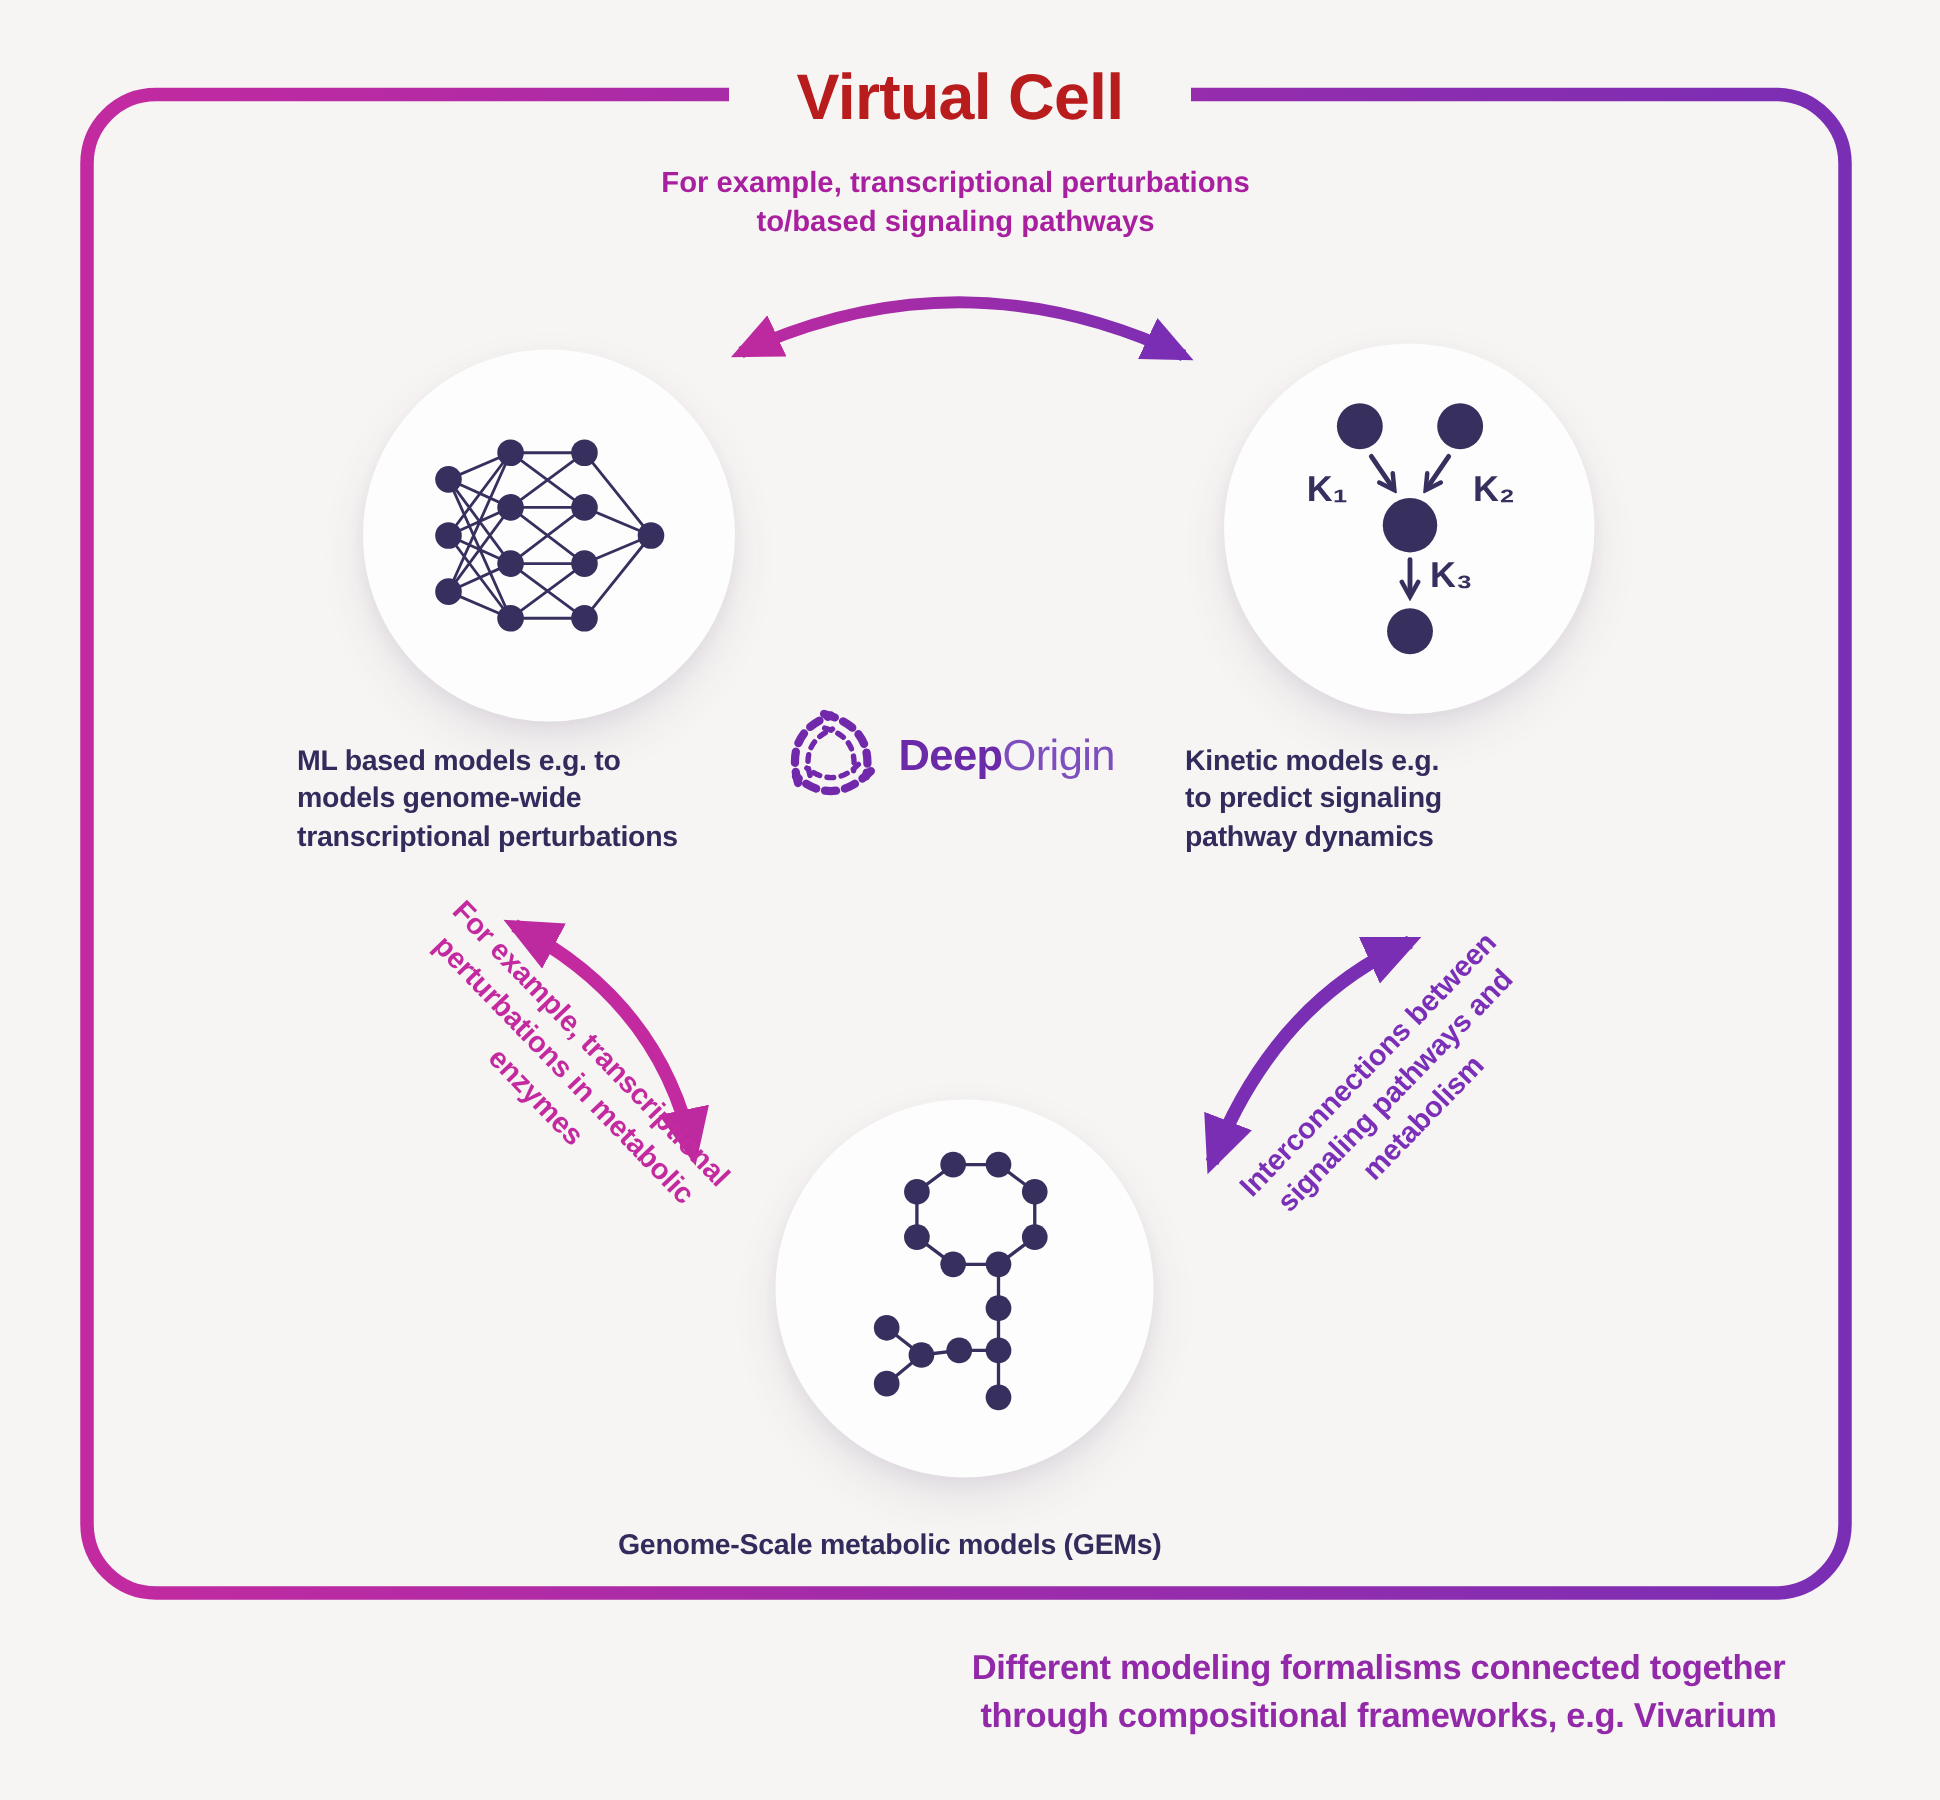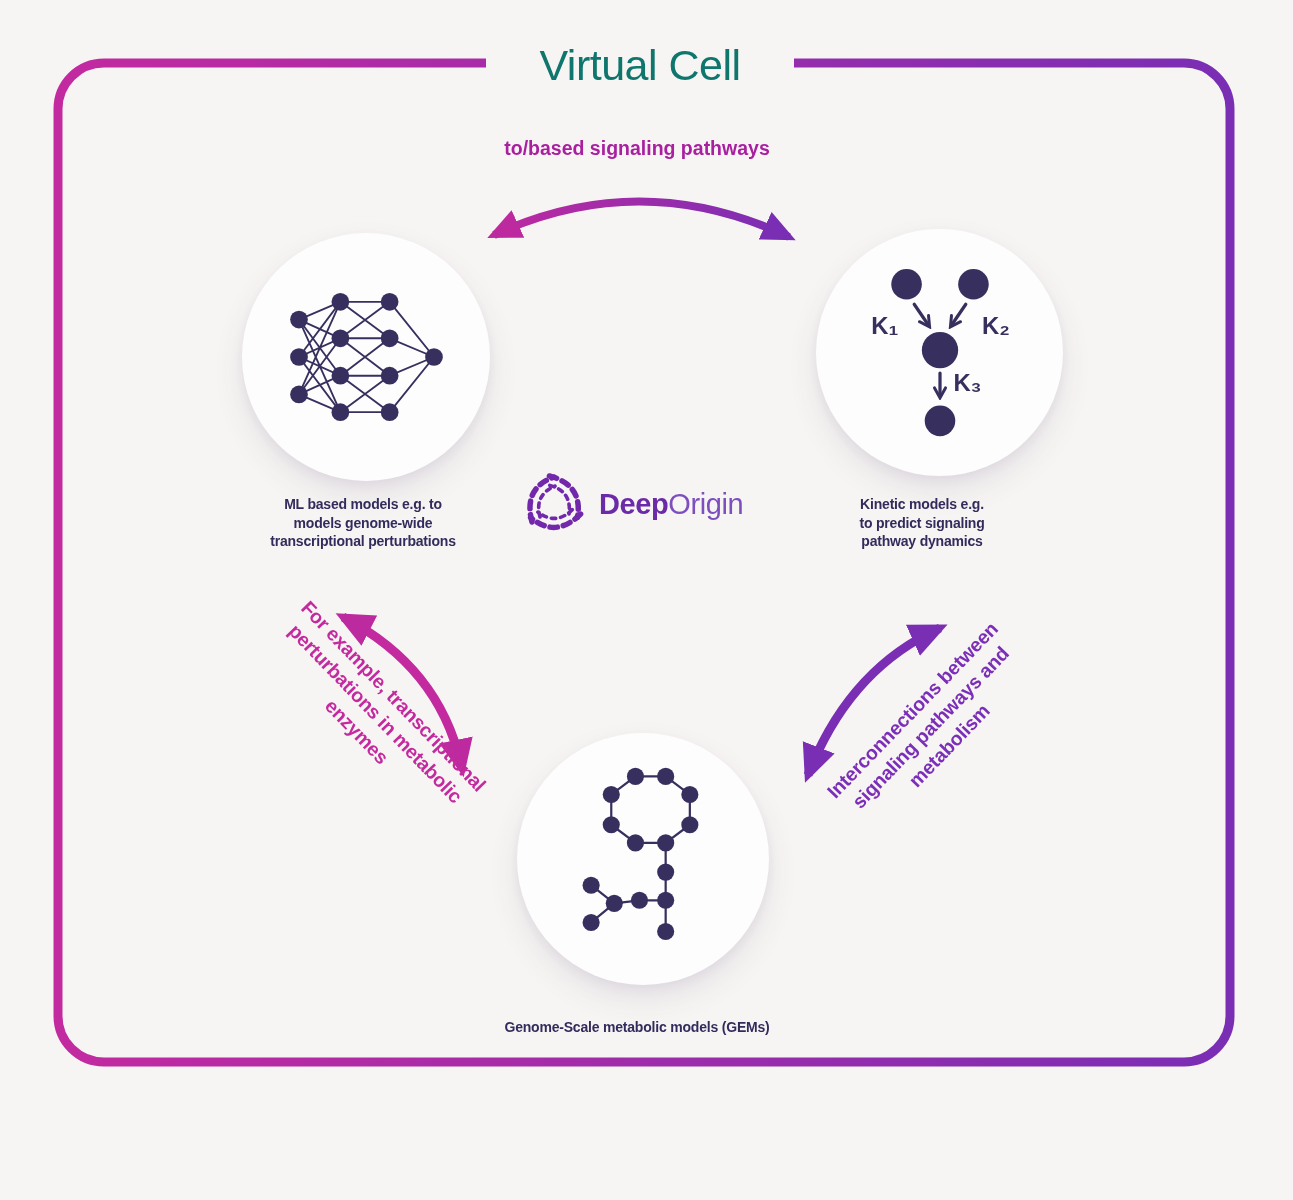--- a/index.html
+++ b/index.html
@@ -7,40 +7,40 @@
   #stage{
     position:relative; width:1293px; height:1200px; background:#f7f5f3;
     font-family:"Liberation Sans", sans-serif; overflow:hidden;
   }
   
   #overlay{position:absolute; left:0; top:0; z-index:1; pointer-events:none;}
   
   .title{
     position:absolute; left:486px; top:36px; width:308px; height:58px; z-index:3;
     background:#f7f5f3; text-align:center;
-    font-size:43px; font-weight:400; letter-spacing:-0.5px; color:#0f766e; line-height:58px;
+    font-size:43px; font-weight:700; letter-spacing:-0.5px; color:#b91c1c; line-height:58px;
   }
   
   .subtitle{
     position:absolute; left:337px; top:110px; width:600px; z-index:2; text-align:center;
     font-size:19.5px; font-weight:700; color:#a81f9f; line-height:1.32;
   }
   
   .bubble{
     position:absolute; border-radius:50%; background:#fdfdfd; z-index:2;
     box-shadow:0 14px 30px rgba(70,45,110,0.10), 0 4px 10px rgba(70,45,110,0.06);
     display:flex; align-items:center; justify-content:center;
   }
   #bubble-ml{left:242px; top:233px; width:248px; height:248px;}
   #bubble-kinetic{left:816px; top:229px; width:247px; height:247px;align-items:center;}
   #bubble-gem{left:517px; top:733px; width:252px; height:252px;}
   
   .node-label{
-    position:absolute; z-index:2; text-align:center; color:#332b5c;
-    font-size:14px; font-weight:700; line-height:1.33; letter-spacing:-0.2px;
+    position:absolute; z-index:2; color:#332b5c;
+    font-size:19px; font-weight:700; line-height:1.33; letter-spacing:-0.2px;
   }
   #label-ml{left:198px; top:495px; width:330px;}
   #label-kinetic{left:790px; top:495px; width:264px;}
   #label-gem{left:412px; top:983px; width:450px;margin-top:35px;}
   
   .rot-label{
     position:absolute; z-index:2; text-align:center; font-weight:700;
     font-size:19.5px; line-height:1.3; letter-spacing:-0.2px;
   }
   #left-rot{left:220px; top:676px; width:310px; color:#c42a9f; transform:rotate(46deg);}
@@ -87,21 +87,21 @@
     <path d="M 494 235 Q 641 167 789 237" fill="none" stroke="url(#gArc)" stroke-width="8" marker-start="url(#mM)" marker-end="url(#mP)"></path>
 
     <path d="M 343 617 Q 441 668 462 769" fill="none" stroke="#c32aa0" stroke-width="9" marker-start="url(#mM)" marker-end="url(#mM)"></path>
 
     <path d="M 940 628 Q 849 669 808 775" fill="none" stroke="#7a2eb4" stroke-width="9" marker-start="url(#mP)" marker-end="url(#mP)"></path>
   </svg>
 
   <div class="title">Virtual Cell</div>
 
   <div class="subtitle">
-    <br>
+    <span>For example, transcriptional perturbations</span><br>
     <span>to/based signaling pathways</span>
   </div>
 
   <div class="bubble" id="bubble-ml">
     <svg width="158" height="134" viewBox="0 0 160 136">
       <g stroke="#37305f" stroke-width="1.9">
 
         <path d="M12,30 L54,12 M12,30 L54,49 M12,30 L54,87 M12,30 L54,124
                  M12,68 L54,12 M12,68 L54,49 M12,68 L54,87 M12,68 L54,124
                  M12,106 L54,12 M12,106 L54,49 M12,106 L54,87 M12,106 L54,124" fill="none"></path>
@@ -221,14 +221,18 @@
           <path d="M14,54 Q5,20 36,9" stroke-width="5.5" stroke-dasharray="7.5,6"></path>
           <path d="M22,49 Q16,27 37,18" stroke-width="3.6" stroke-dasharray="4.5,5"></path>
         </g>
       </g>
     </svg>
     <div class="logo-word">
       <span class="deep">Deep</span><span class="origin">Origin</span>
     </div>
   </div>
 
+  <div class="caption">
+    <span>Different modeling formalisms connected together</span><br>
+    <span>through compositional frameworks, e.g. Vivarium</span>
+  </div>
 
 </div>
 
 </body></html>

